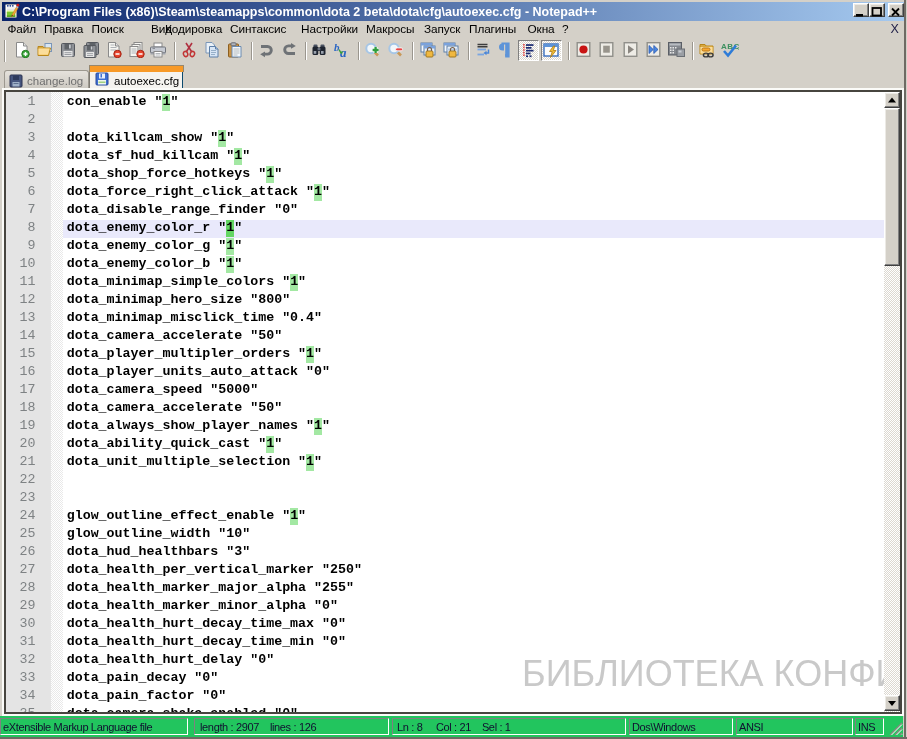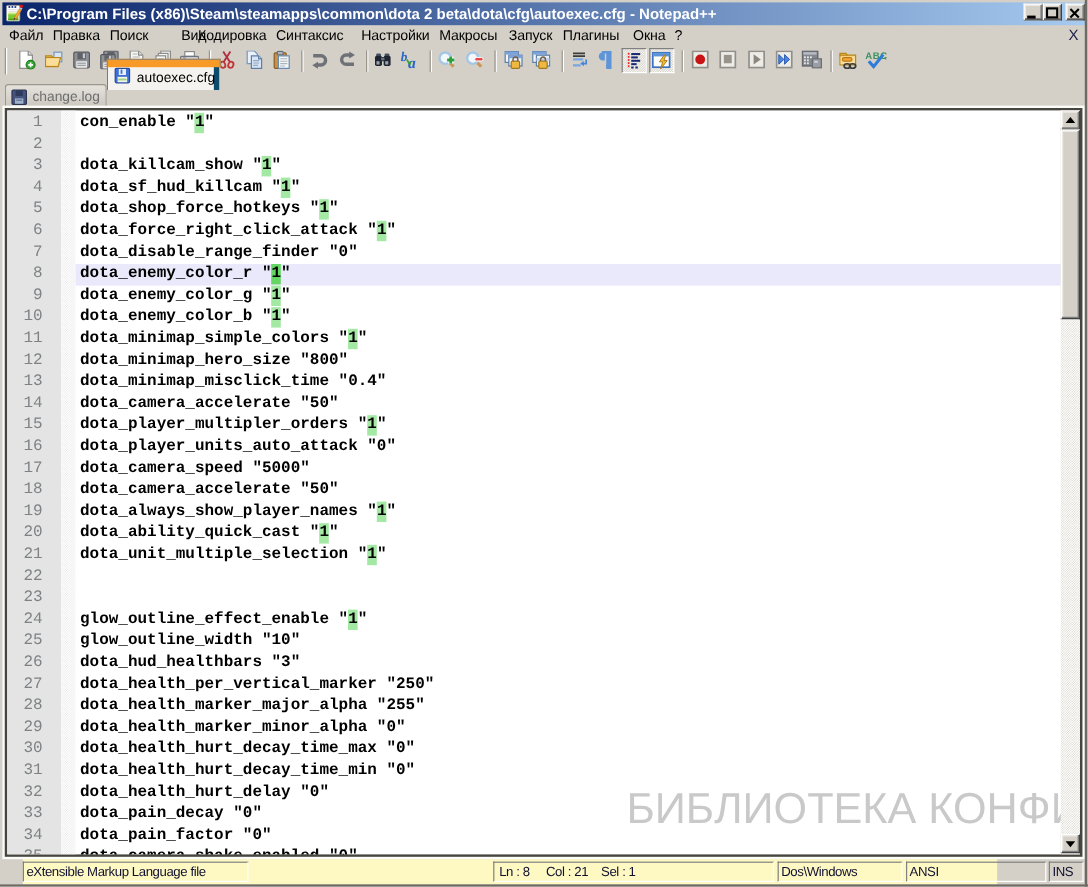--- a/index.html
+++ b/index.html
@@ -27,23 +27,23 @@
 .tbsep { top:2px; width:2px; height:18px; border-left:1px solid #9A968E; border-right:1px solid #FFFFFF; }
 .tbicon { top:2px; width:16px; height:16px; }
 
 #tab1 {
   left:4px; top:70px; width:85px; height:20px;
   background:linear-gradient(#E5E2DC, #CBC7BF);
   border:1px solid #9C988F; border-bottom:none;
   border-radius:3px 3px 0 0;
 }
 #tab2 {
-  left:89px; top:50px; width:94px; height:25px;
+  left:89px; top:66px; width:94px; height:25px;
   background:#F5F3EF;
-  border-left:1px solid #7E7A72; border-right:5px solid #0c4a6e;
+  border-left:1px solid #7E7A72; border-right:1px solid #0c4a6e;
   border-radius:2px 2px 0 0;
 }
 .tabtxt1 { left:22px; top:4px; font-size:11.5px; color:#6F6F6F; }
 .tabtxt2 { left:24px; top:9px; font-size:11.5px; color:#000; }
 
 #editor-frame {
   left:2px; top:88px; width:902px; height:628px;
   border:2px solid #FBFBF8;
   background:transparent;
 }
@@ -87,21 +87,21 @@
     linear-gradient(45deg, #dcd8d0 25%, transparent 25%, transparent 75%, #dcd8d0 75%);
   background-position:0 0, 1px 1px;
   background-size:2px 2px;
 }
 .sbtn, #sthumb { position:absolute; left:0px; width:16px; background:#D4D0C8;
   border-top:1px solid #FFFFFF; border-left:1px solid #FFFFFF;
   border-right:1px solid #404040; border-bottom:1px solid #404040;
   box-shadow: inset -1px -1px 0 #808080, inset 1px 1px 0 #ECEAE5;
 }
 
-#statusbar { left:19px; top:716px; width:812px; height:21px; background:#fef9c3; }
+#statusbar { left:0; top:716px; width:903px; height:21px; background:#22c55e; }
 .scell { position:absolute; top:1.5px; height:17px; overflow:hidden;
   border-top:1px solid #808080; border-left:1px solid #808080;
   border-bottom:1px solid #FFFFFF; border-right:1px solid #FFFFFF;
   font-size:11px; letter-spacing:-0.35px; color:#101030; padding:2px 0 0 3px; white-space:nowrap;
 }
 
 #edge-r { left:904px; top:0px; width:2px; height:739px; background:#6e6b64; }
 #edge-b { left:0px; top:737px; width:907px; height:2px; background:#6e6b64; }
 </style></head>
 <body>
@@ -471,20 +471,21 @@
           <svg width="14" height="14">
               <path d="M7 10 L11 5 L3 5 Z" fill="#000"></path>
             </svg>
         </div>
       </div>
     </div>
   </div>
 
   <div class="abs" id="statusbar">
     <div class="scell" style="left:0px;width:188px;padding-left:2px;">eXtensible Markup Language file</div>
+    <div class="scell" style="left:194px;width:195px;padding-left:5px;">length : 2907&nbsp;&nbsp;&nbsp;&nbsp;lines : 126</div>
     <div class="scell" style="left:392px;width:234px;padding-left:4px;">Ln : 8&nbsp;&nbsp;&nbsp;&nbsp;&nbsp;Col : 21&nbsp;&nbsp;&nbsp;&nbsp;Sel : 1</div>
     <div class="scell" style="left:629px;width:104px;padding-left:2px;">Dos\Windows</div>
     <div class="scell" style="left:736px;width:117px;padding-left:2px;">ANSI</div>
     <div class="scell" style="left:855px;width:29px;padding-left:2px;">INS</div>
     <svg class="abs" style="left:888px;top:5px;" width="15" height="15">
       <path d="M14 2 L2 14 M14 7 L7 14 M14 12 L12 14" stroke="#8a8880" stroke-width="1.5"></path>
       <path d="M14 3.5 L3.5 14 M14 8.5 L8.5 14 M14 13.5 L13.5 14" stroke="#fff" stroke-width="1"></path>
     </svg>
   </div>
   <div class="abs" id="edge-r"></div>

